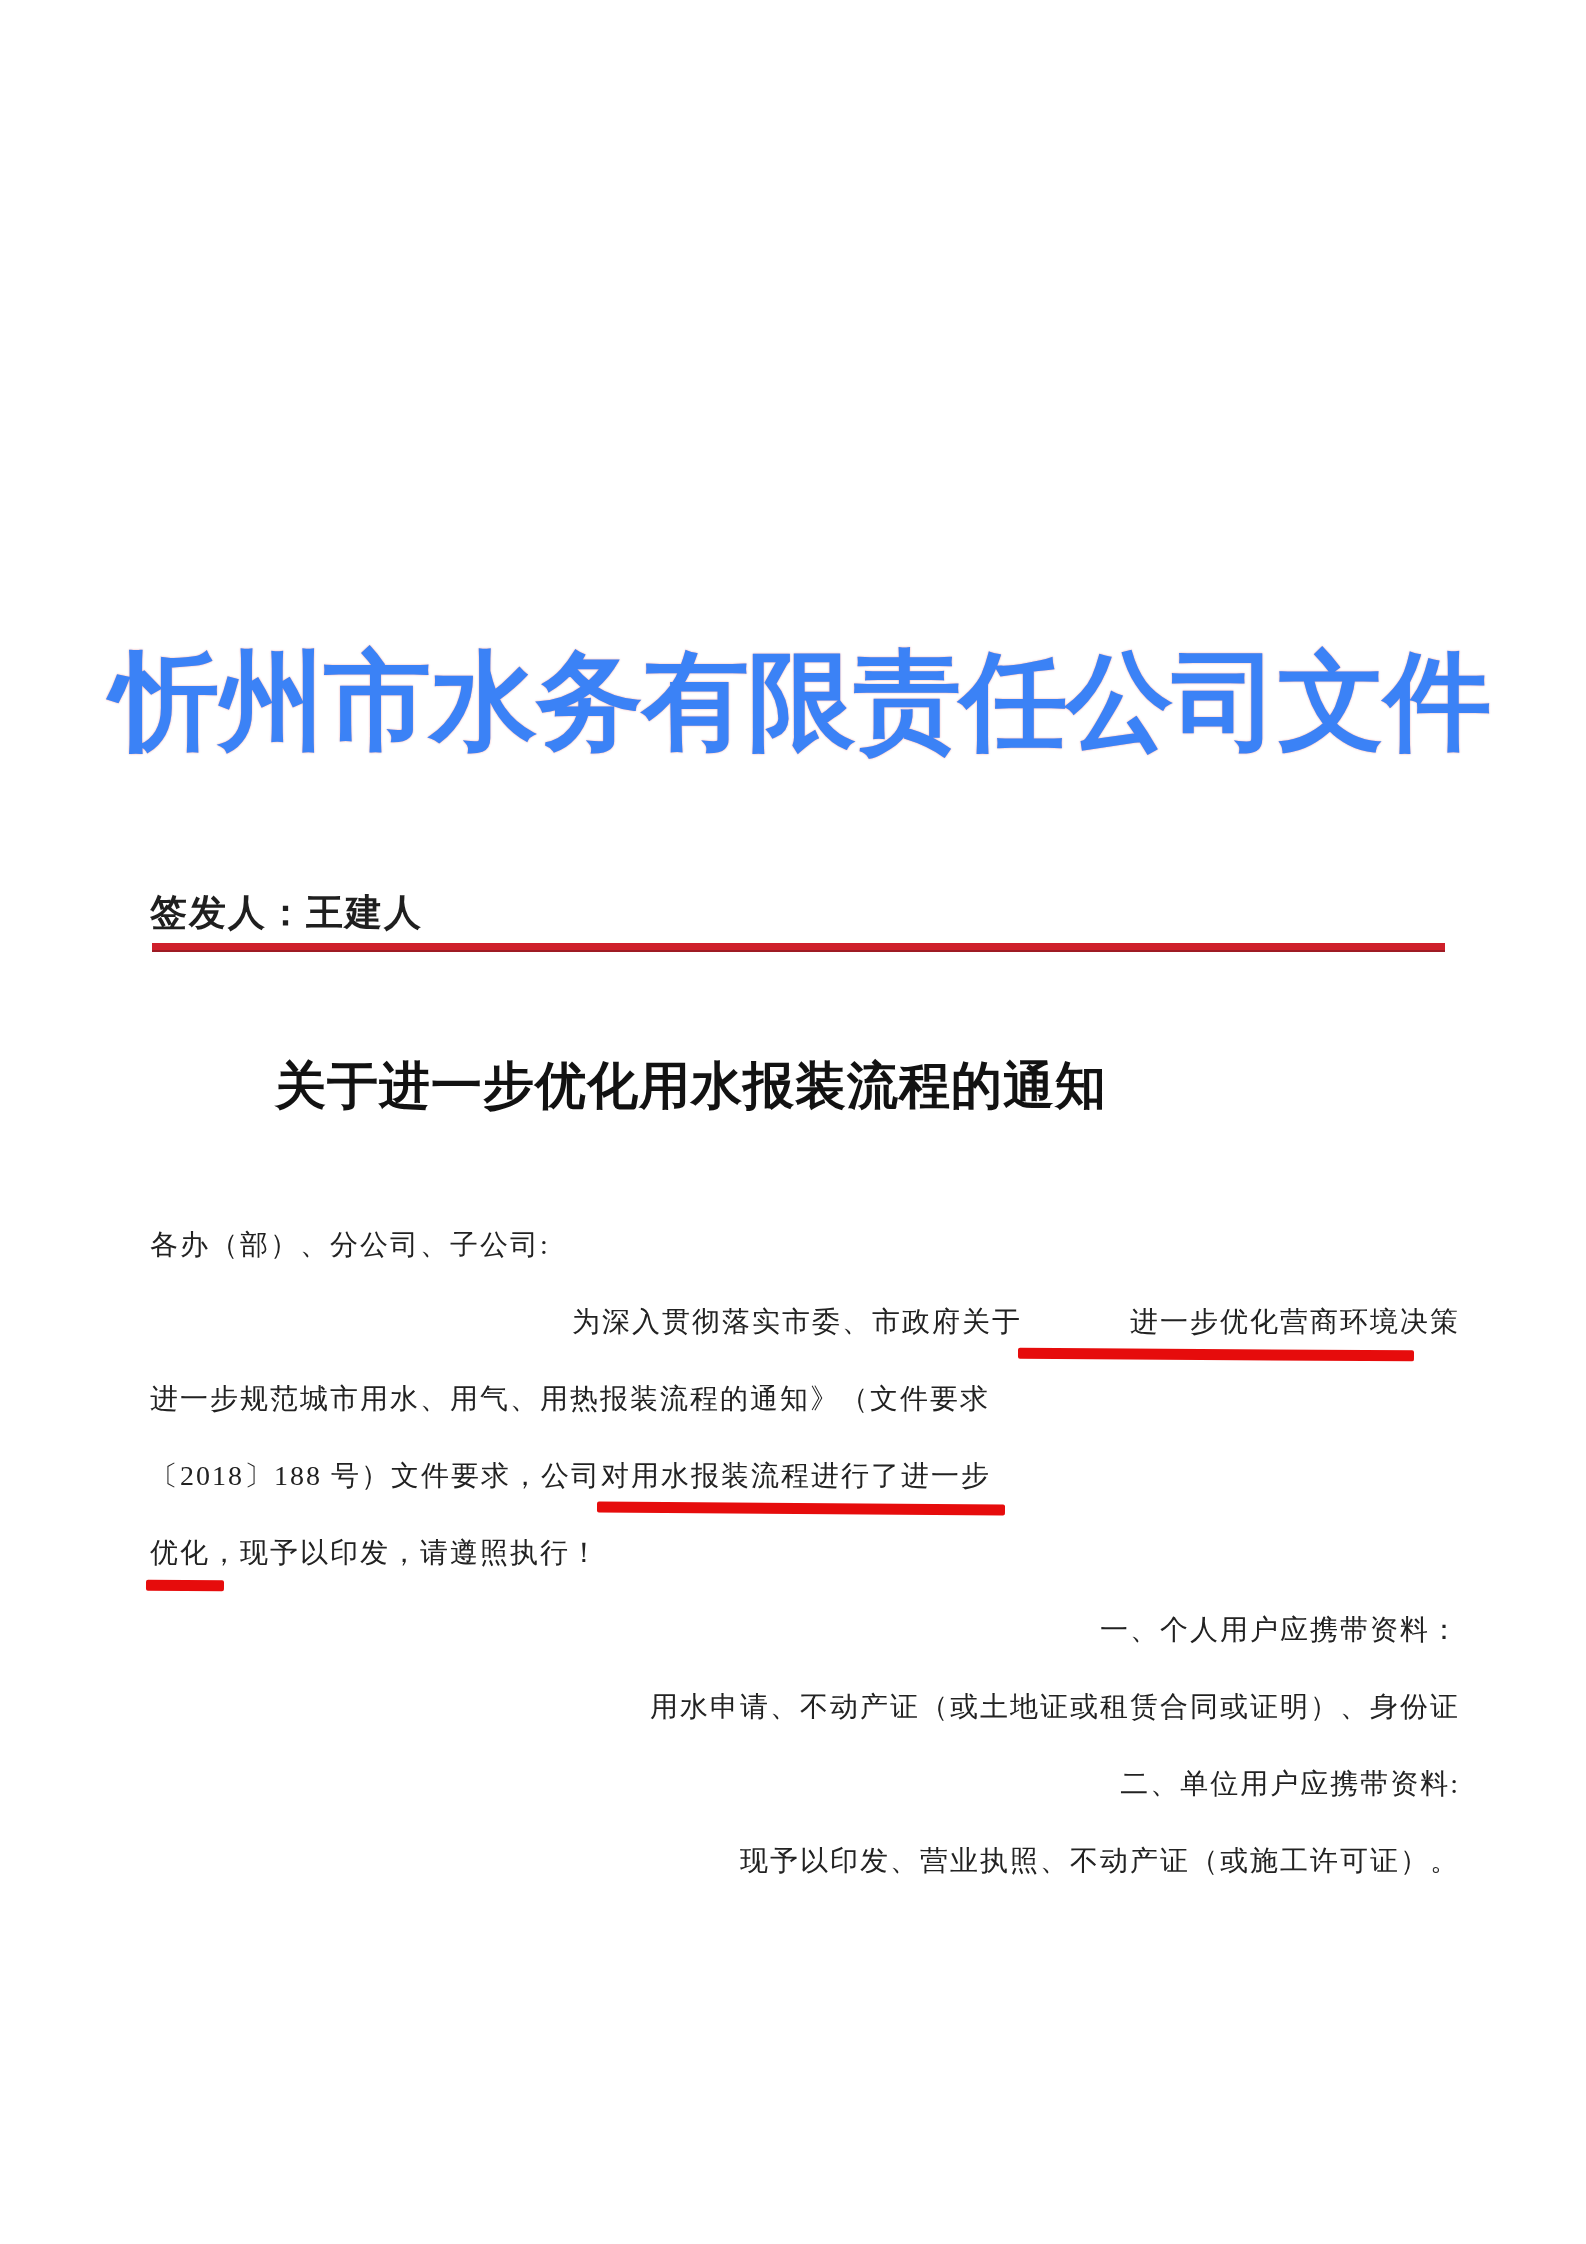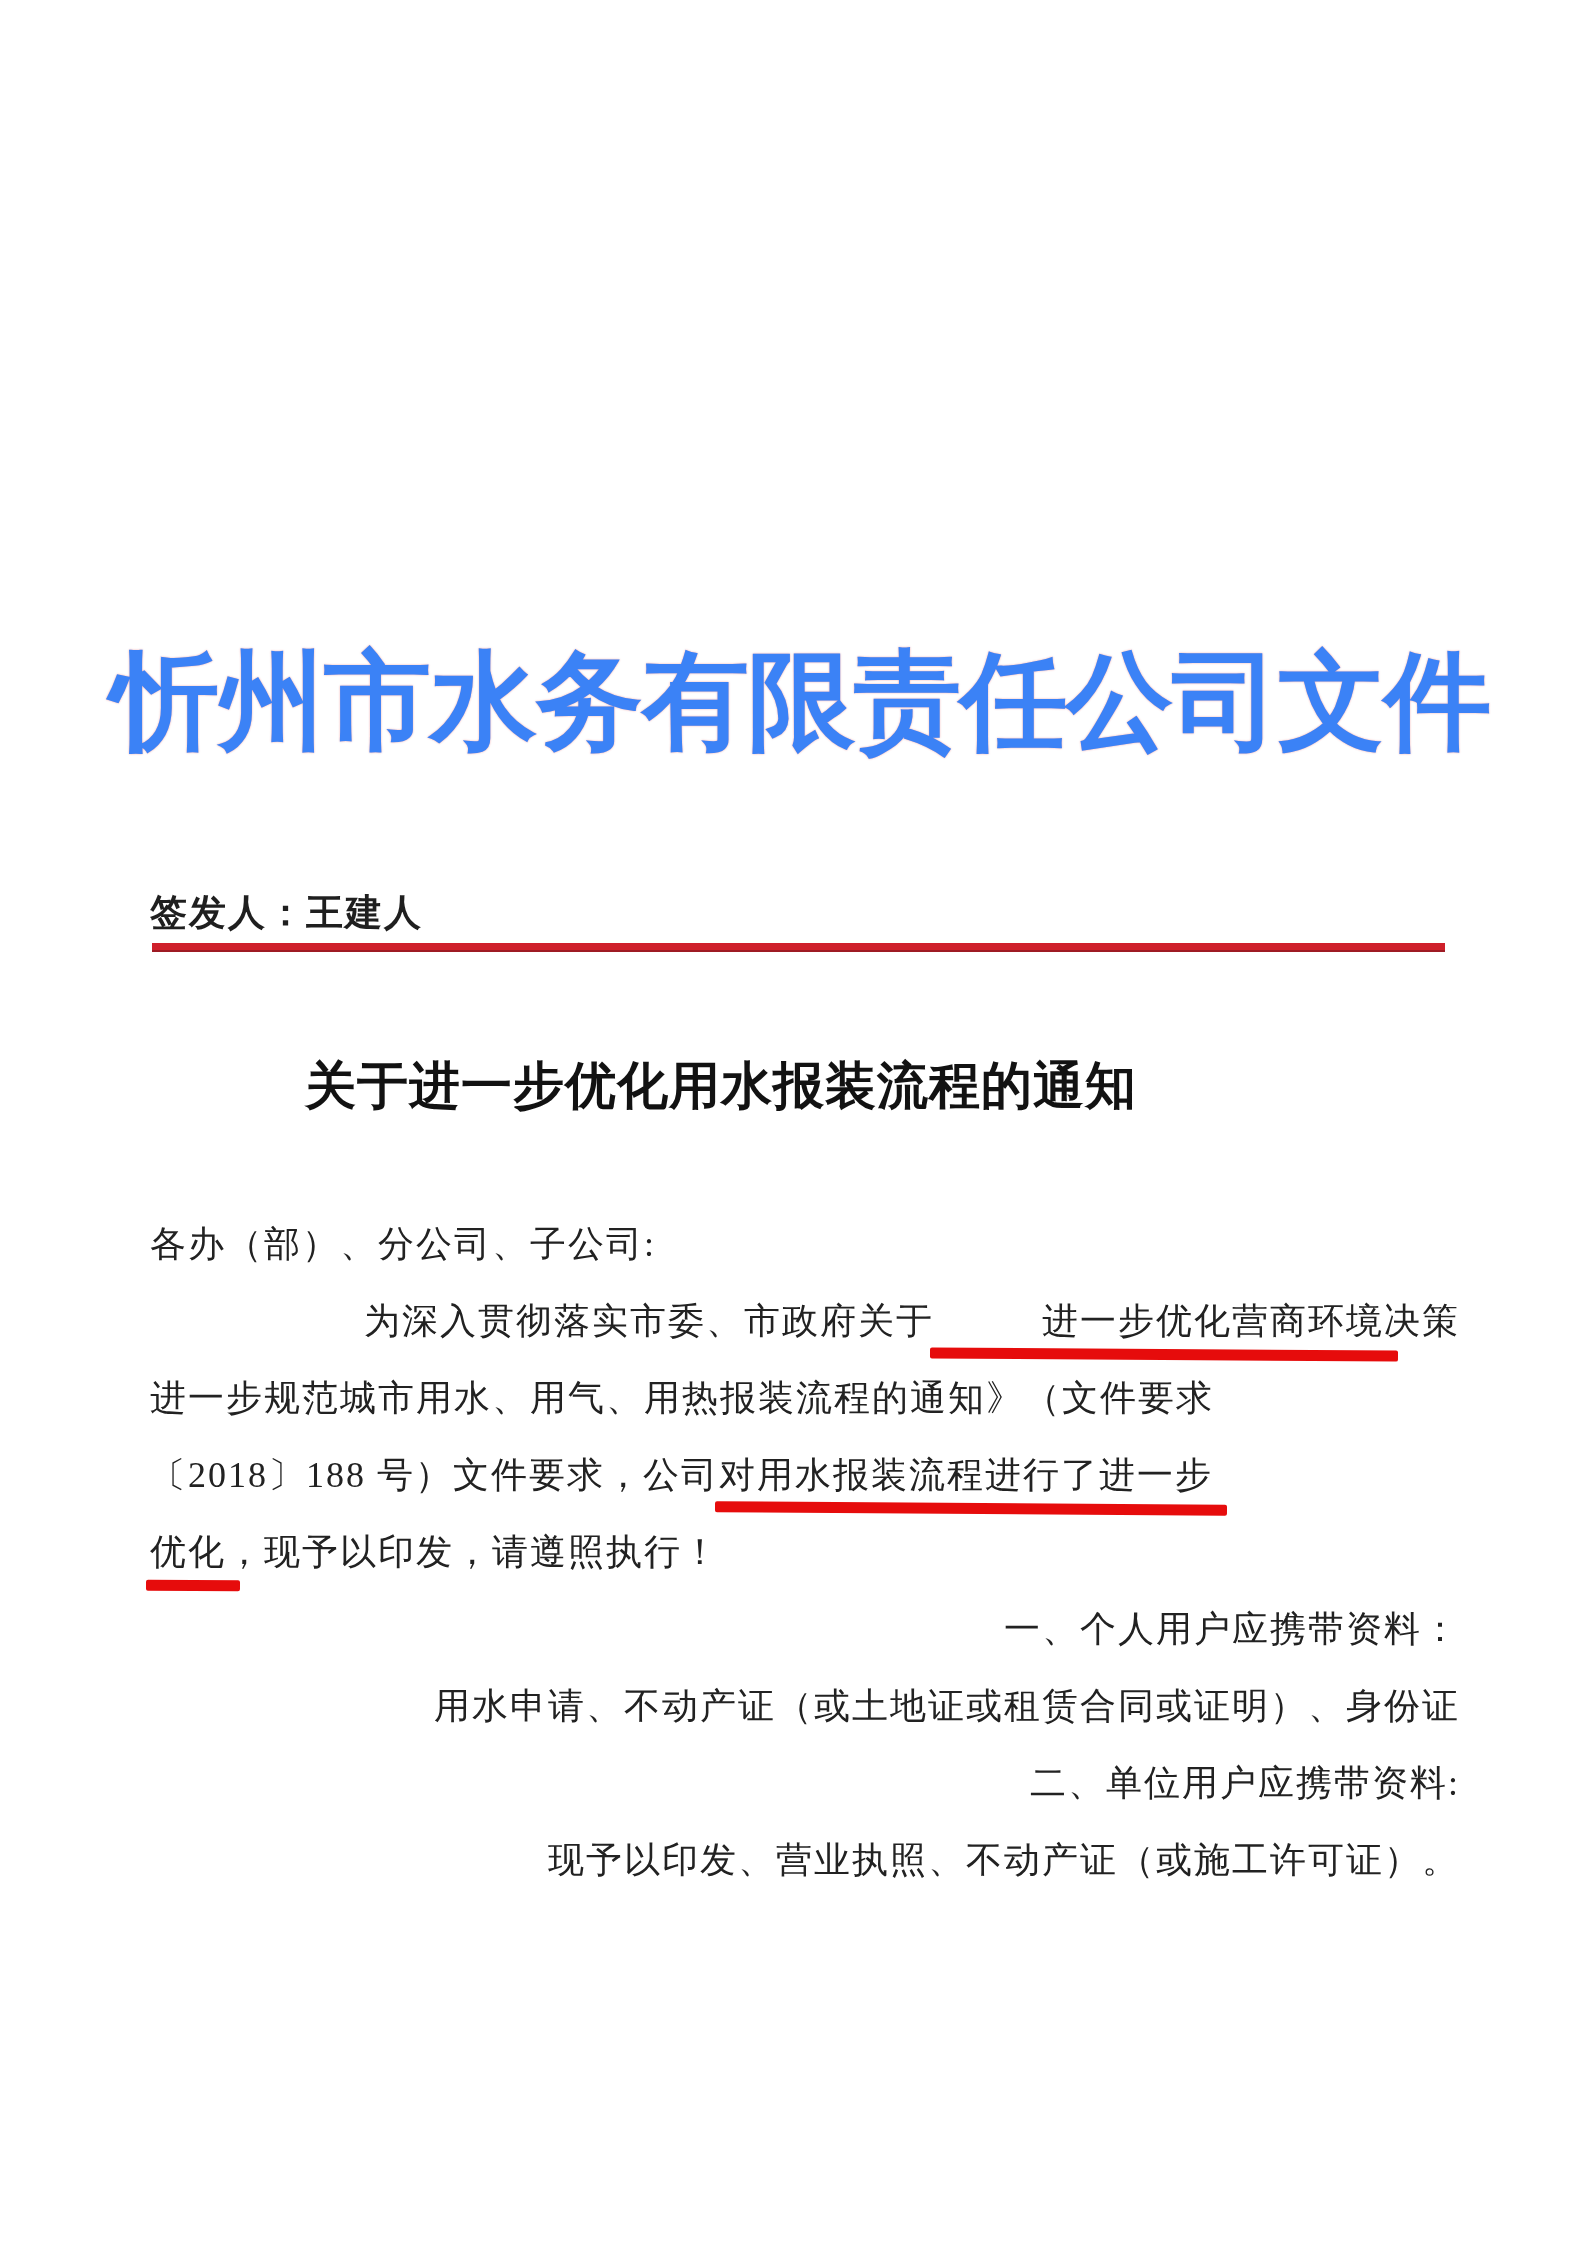--- a/index.html
+++ b/index.html
@@ -63,29 +63,28 @@
     left: 0;
     top: 1052px;
     width: 1382px;
     text-align: center;
     font-family: Liberation Sans, sans-serif;
     font-weight: 700;
     font-size: 51px;
     letter-spacing: 1px;
     color: #121212;
     white-space: nowrap;
-    padding-left: 30px;
   }
   
   .body-block {
     position: absolute;
     left: 150px;
     top: 1206px;
     width: 1310px;
-    font-size: 36px;
+    font-size: 28px;
     color: #222222;
     letter-spacing: 2px;
   }
   .body-line {
     height: 77px;
     line-height: 77px;
     white-space: nowrap;
   }
   .body-line.indent { text-indent: 108px; text-align: right; }
   .red-underline {

